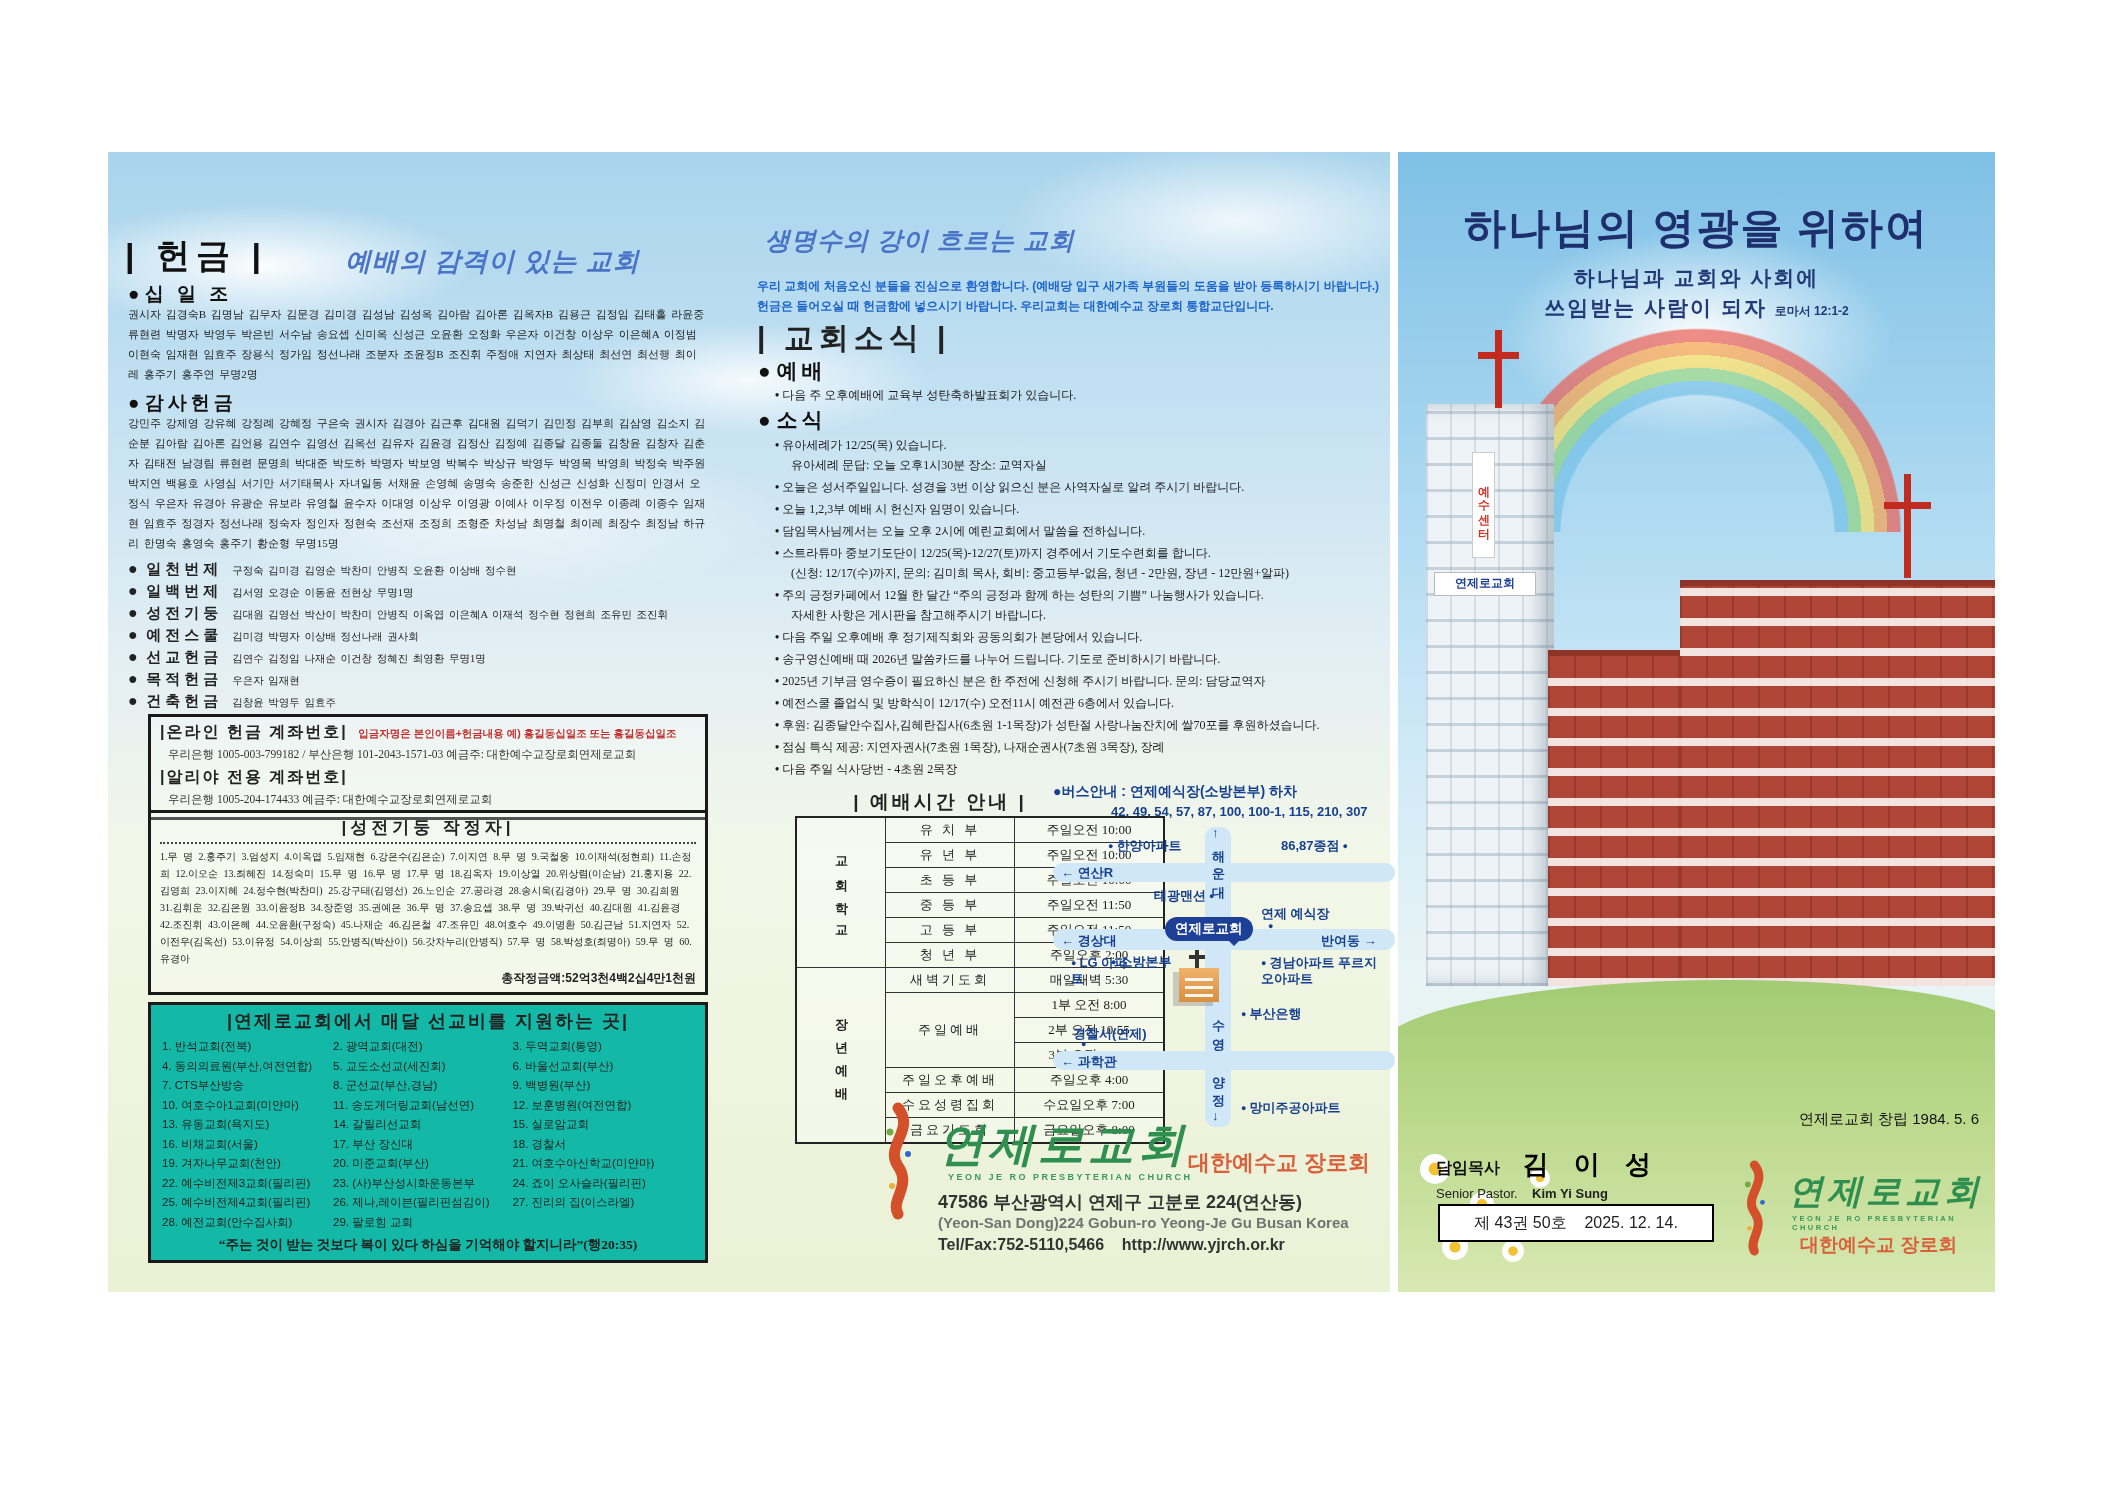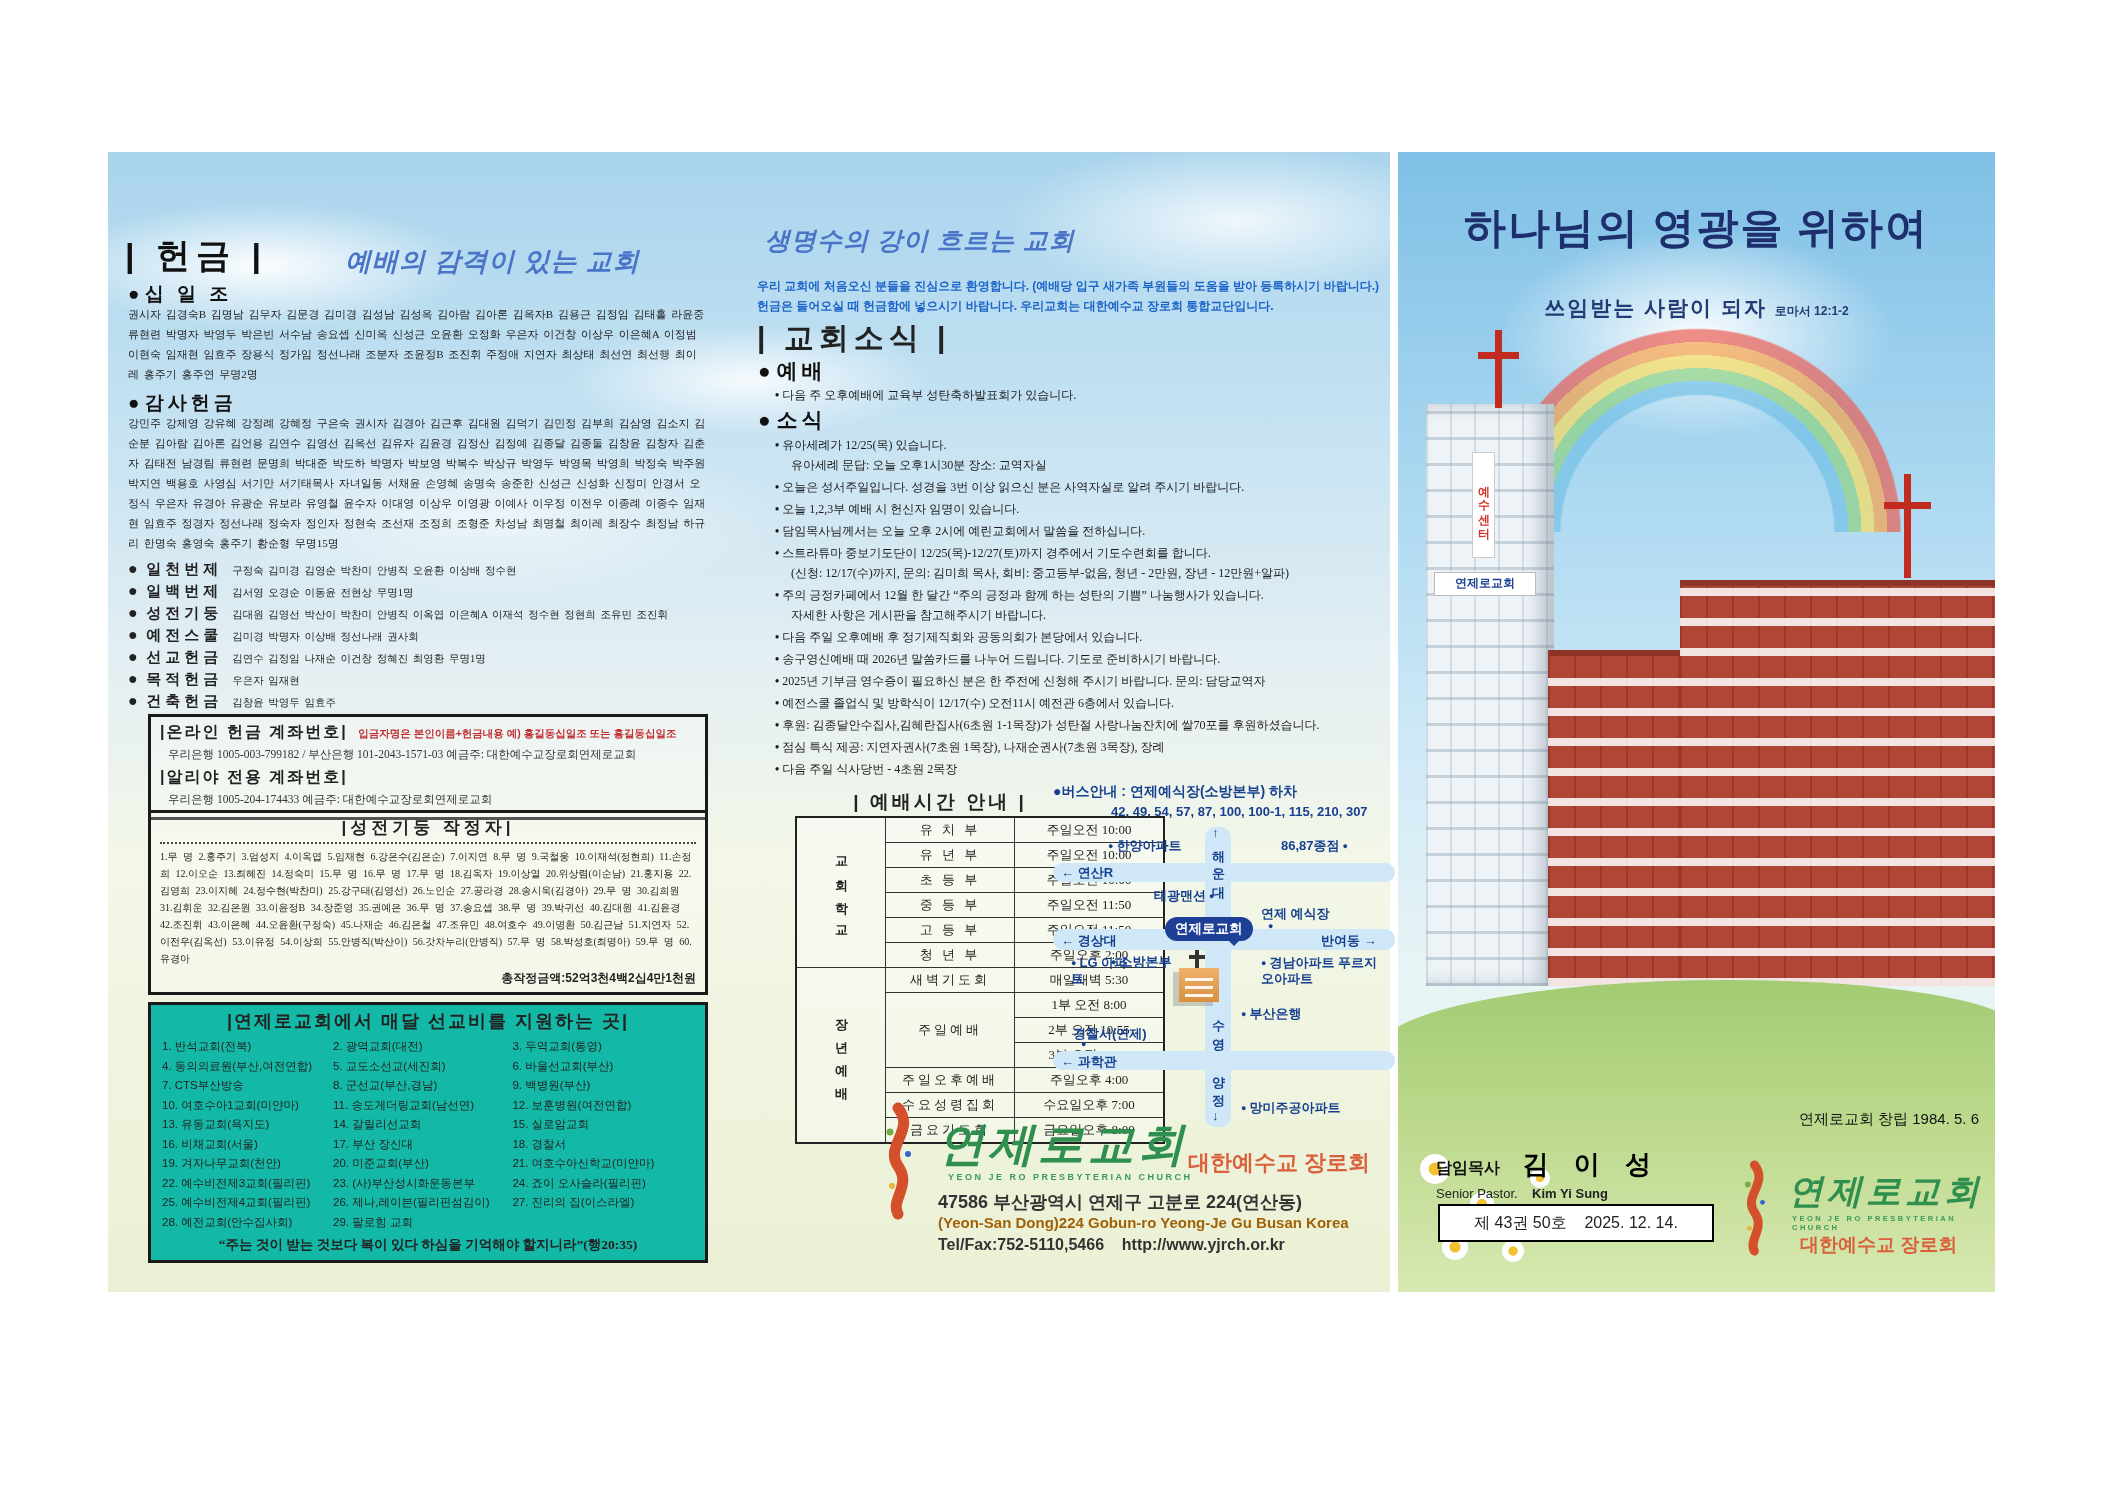--- a/index.html
+++ b/index.html
@@ -410,21 +410,21 @@
 <svg class="abs fish" style="left:868px;top:1102px;" width="64" height="118" viewBox="0 0 64 118">
   <path d="M30 6 C48 28 16 44 30 64 C44 84 22 98 30 112" stroke="#d4502a" stroke-width="11" fill="none" stroke-linecap="round"></path>
   <circle cx="22" cy="30" r="3.5" fill="#7a4"></circle>
     <circle cx="40" cy="52" r="3" fill="#36c"></circle>
     <circle cx="24" cy="84" r="3" fill="#e9b23a"></circle>
 </svg>
 <div class="abs logo-kr" style="left:938px;top:1114px;font-size:46px;">연제로교회</div>
 <div class="abs logo-en" style="left:948px;top:1172px;font-size:9px;">YEON JE RO PRESBYTERIAN CHURCH</div>
 <div class="abs logo-denom" style="left:1188px;top:1148px;font-size:22px;">대한예수교 장로회</div>
 <div class="abs addr" style="left:938px;top:1190px;font-size:18px;">47586 부산광역시 연제구 고분로 224(연산동)</div>
-<div class="abs addr" style="left:938px;top:1214px;font-size:15px;color:#a16207;">(Yeon-San Dong)224 Gobun-ro Yeong-Je Gu Busan Korea</div>
+<div class="abs addr" style="left:938px;top:1214px;font-size:15px;color:#737373;">(Yeon-San Dong)224 Gobun-ro Yeong-Je Gu Busan Korea</div>
 <div class="abs addr" style="left:938px;top:1236px;font-size:16px;">
   <span>Tel/Fax:752-5110,5466</span>&nbsp;&nbsp;&nbsp;
   <span>http://www.yjrch.or.kr</span>
 </div>
 
 <div class="abs cover">
   <div class="rainbow"></div>
 
   <div class="tower"></div>
   <div class="cross" style="left:97px;top:178px;width:7px;height:78px;"></div>
@@ -439,20 +439,21 @@
 
   <div class="grass"></div>
   <div class="daisy" style="left:22px;top:1002px;width:30px;height:30px;"></div>
   <div class="daisy" style="left:72px;top:1040px;width:24px;height:24px;"></div>
   <div class="daisy" style="left:132px;top:1016px;width:20px;height:20px;"></div>
   <div class="daisy" style="left:44px;top:1082px;width:26px;height:26px;"></div>
   <div class="daisy" style="left:178px;top:1058px;width:18px;height:18px;"></div>
   <div class="daisy" style="left:104px;top:1088px;width:22px;height:22px;"></div>
 
   <div class="cv-title">하나님의 영광을 위하여</div>
+  <div class="cv-sub" style="top:112px;">하나님과 교회와 사회에</div>
   <div class="cv-sub" style="top:142px;">
     <span>쓰임받는 사람이 되자</span>
     <span class="cv-ref">로마서 12:1-2</span>
   </div>
 
   <div class="cv-founding">연제로교회 창립 1984. 5. 6</div>
 
   <div class="abs" style="left:38px;top:995px;">
     <span class="cv-pastor-label">담임목사</span>
     <span class="cv-pastor-name">김 이 성</span>

